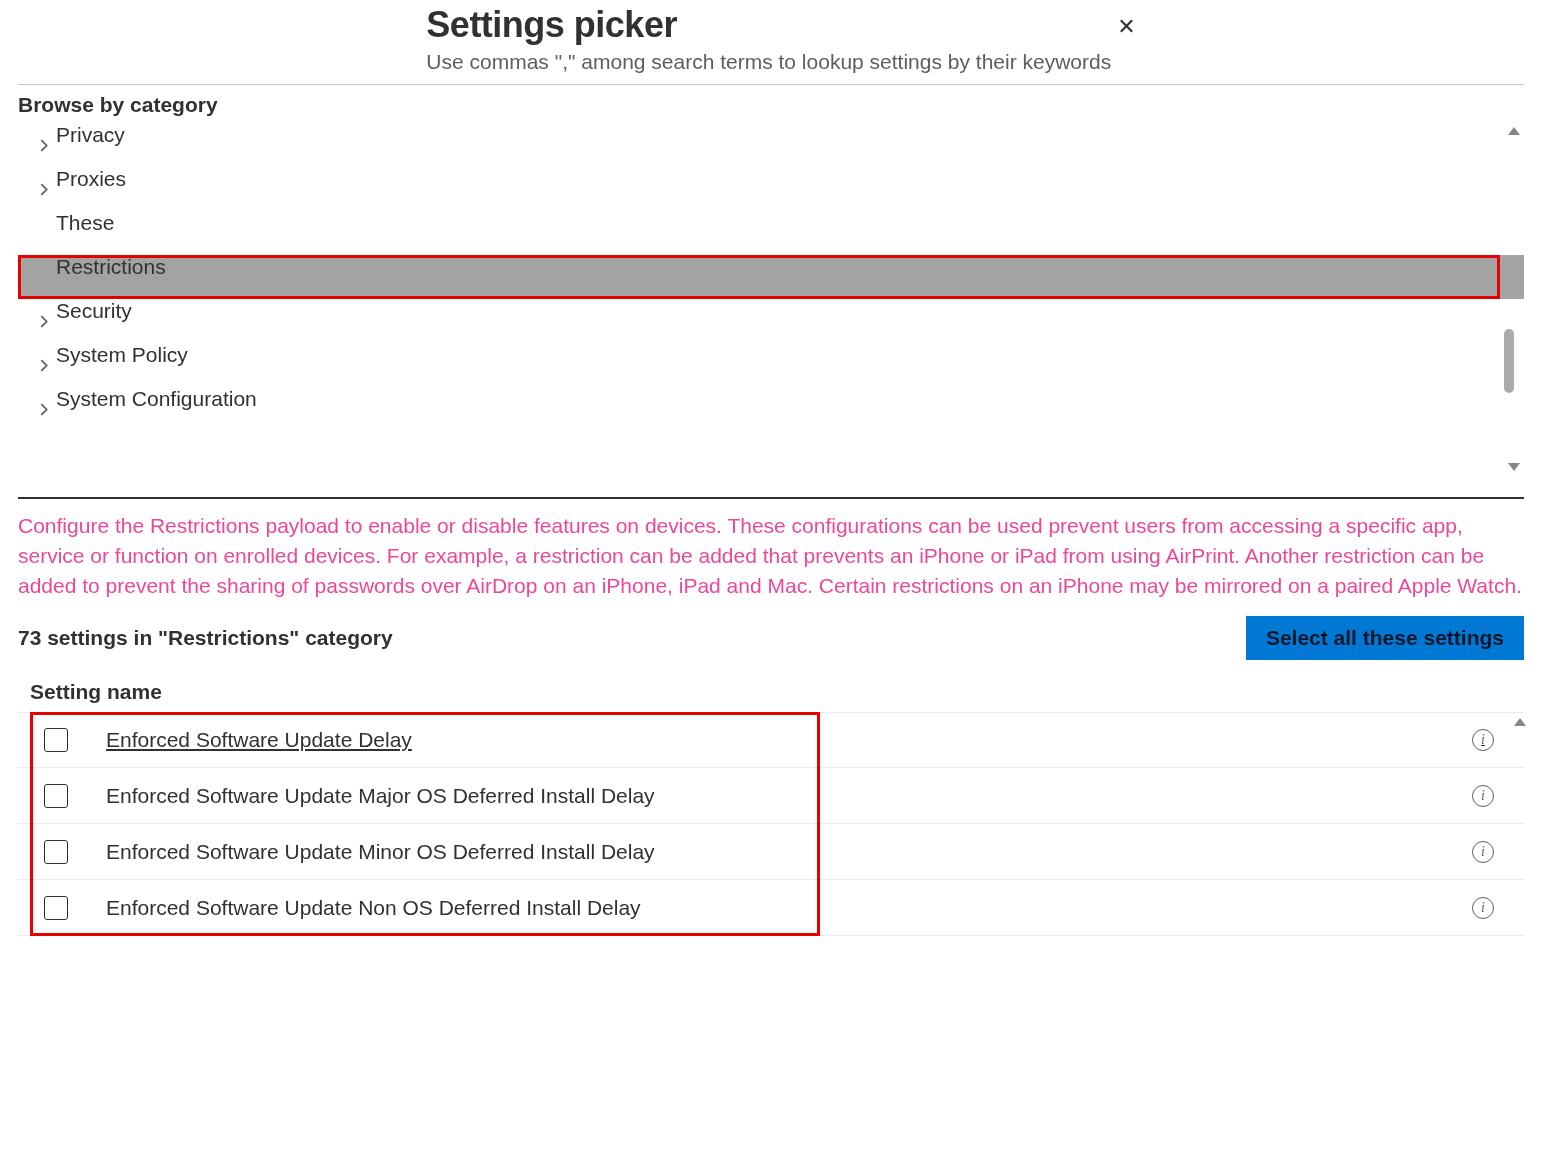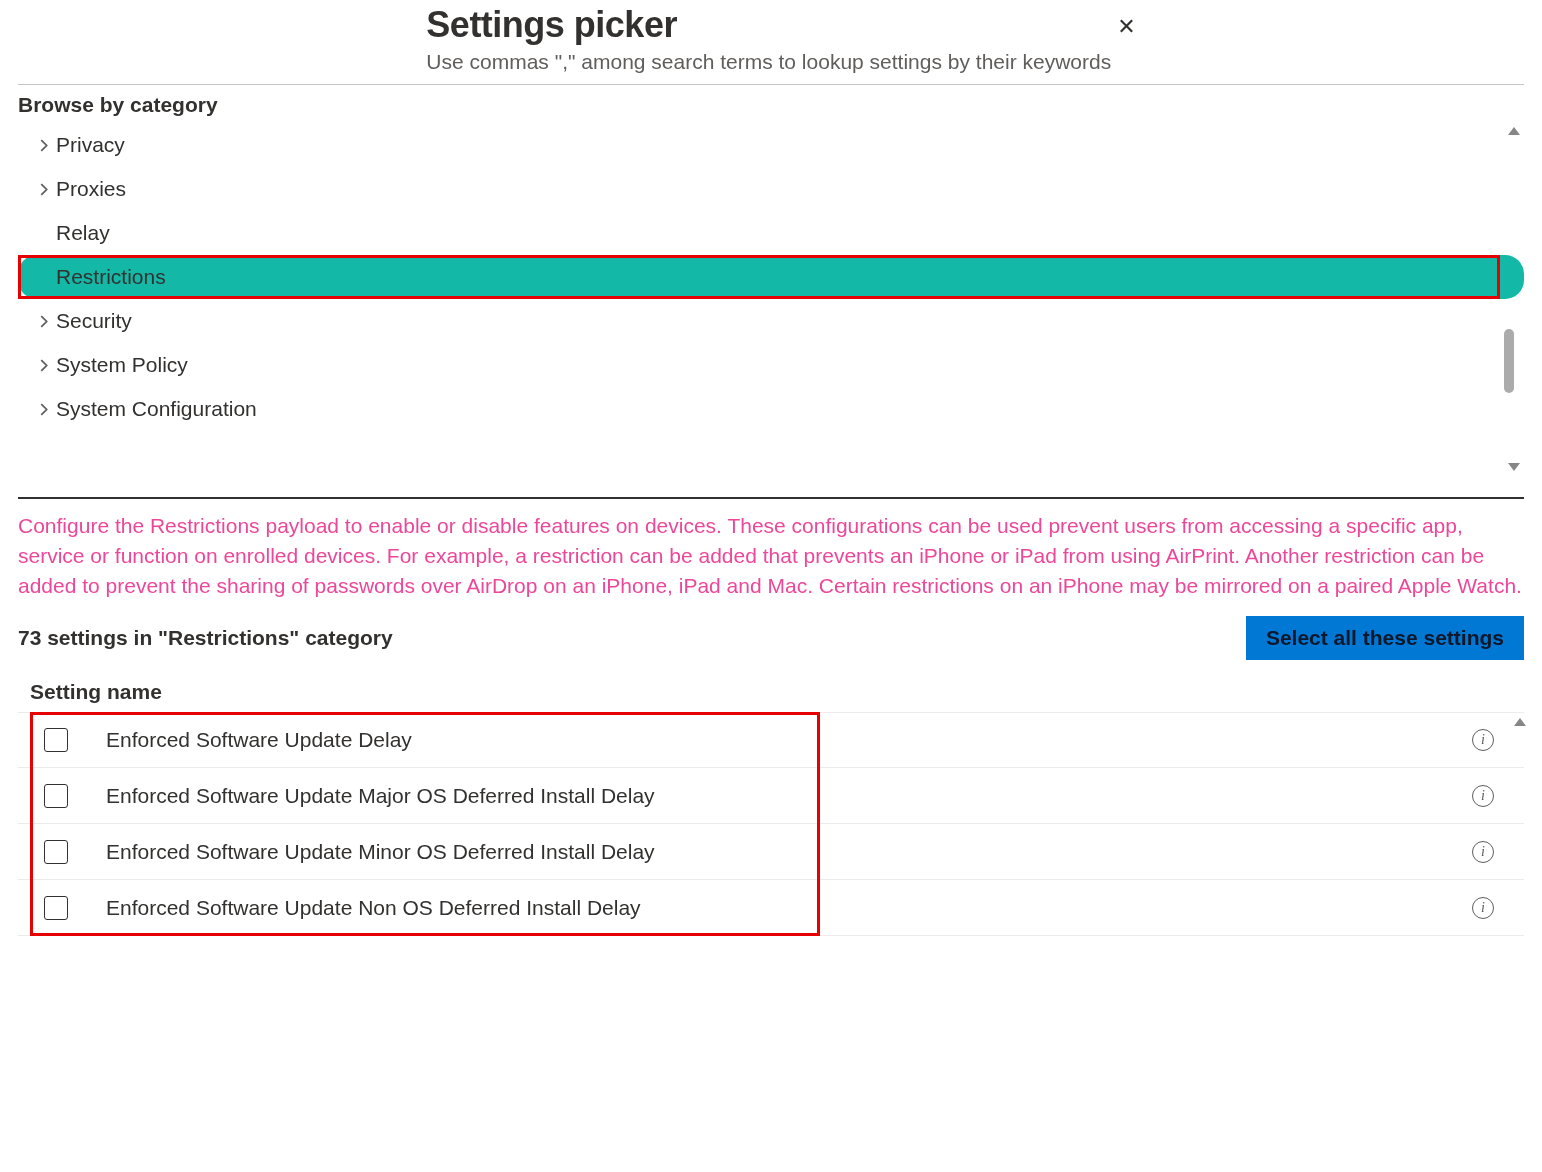--- a/index.html
+++ b/index.html
@@ -56,41 +56,39 @@
     position: relative;
     height: 352px;
   }
   .tree {
     position: absolute;
     inset: 0;
     overflow: hidden;
   }
   .tree-item {
     display: flex;
-    align-items: center;
     height: 44px;
     padding-left: 14px;
     font-size: 21px;
     cursor: pointer;
   }
   .tree-item .chev {
     width: 24px;
     display: inline-flex;
     align-items: center;
     justify-content: center;
     color: #605e5c;
     font-size: 15px;
   }
   .tree-item .spacer {
     width: 24px;
     display: inline-block;
   }
   .tree-item.selected {
-    background: #14b8a6;
-    border-radius: 19px;
+    background: #a3a3a3;
   }
   .highlight-box {
     position: absolute;
     left: 0;
     right: 24px;
     top: 276px;
     height: 44px;
     border: 3px solid #e60000;
     pointer-events: none;
     z-index: 5;
@@ -177,21 +175,21 @@
   }
   .setting-row {
     display: flex;
     align-items: center;
     height: 56px;
     border-bottom: 1px solid #edebe9;
     padding-left: 26px;
     padding-right: 30px;
     font-size: 21px;
   }
-  .setting-row:first-child { border-top: 1px solid #edebe9; }
+  .setting-row:first-child { border-top: 1px solid #edebe9; text-decoration: underline; }
   .chk {
     width: 24px;
     height: 24px;
     border: 1.5px solid #323130;
     border-radius: 3px;
     margin-right: 38px;
     cursor: pointer;
     flex-shrink: 0;
     background: #fff;
   }
@@ -258,21 +256,21 @@
         <div class="tree-item">
           <span class="chev">
             <svg width="13" height="13" viewBox="0 0 12 12">
               <path d="M3 1 L8 6 L3 11" fill="none" stroke="#605e5c" stroke-width="1.6"></path>
             </svg>
           </span>
           <span>Proxies</span>
         </div>
         <div class="tree-item">
           <span class="spacer"></span>
-          <span>Relay</span>
+          <span>These</span>
         </div>
         <div class="tree-item selected">
           <span class="spacer"></span>
           <span>Restrictions</span>
         </div>
         <div class="tree-item">
           <span class="chev">
             <svg width="13" height="13" viewBox="0 0 12 12">
               <path d="M3 1 L8 6 L3 11" fill="none" stroke="#605e5c" stroke-width="1.6"></path>
             </svg>

